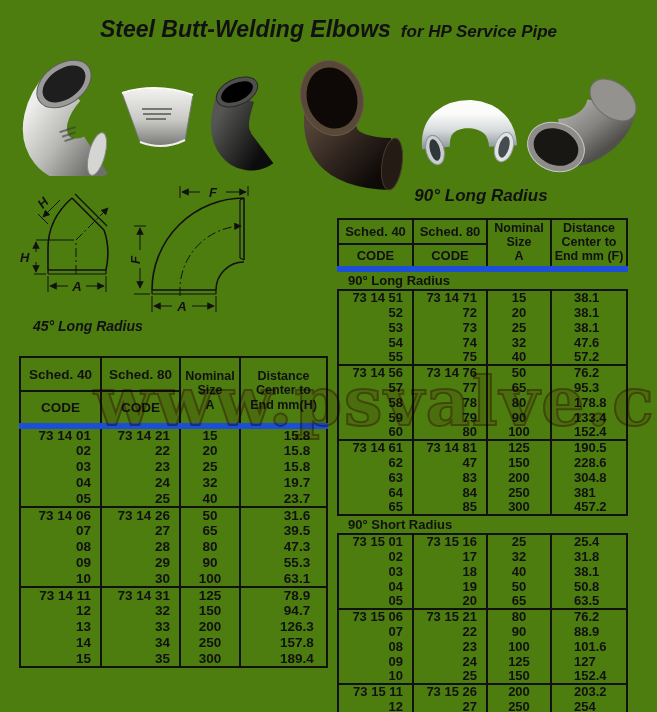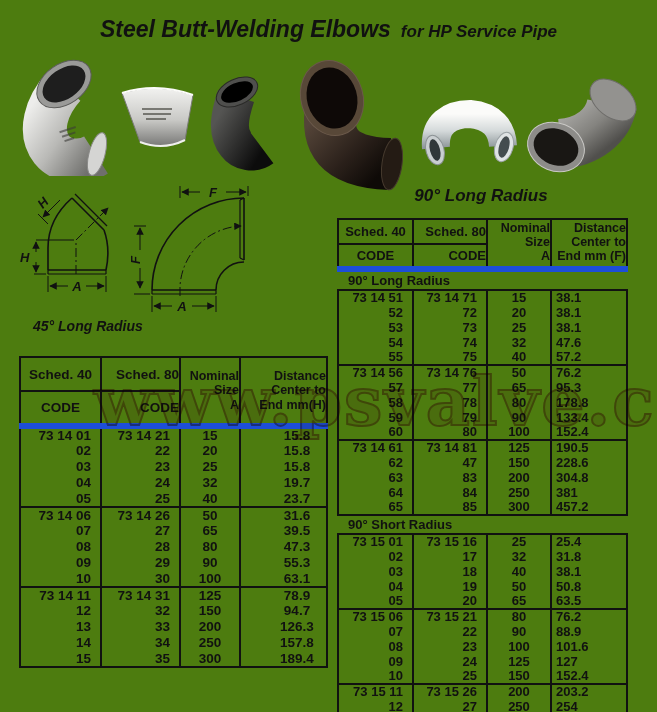--- a/index.html
+++ b/index.html
@@ -29,37 +29,37 @@
   table.spec thead th{text-align:center;vertical-align:middle;}
   .t45 thead tr.hrow1 th{height:32px}
   .t45 thead tr.hrow2 th{height:31px}
   .t90 thead tr.hrow1 th{height:23px}
   .t90 thead tr.hrow2 th{height:21px}
   th.tall{white-space:pre-line;font-size:12.5px;line-height:14.5px;}
   .t90 th.tall{font-size:12.5px;line-height:13.8px;}
   
   table.spec thead th{border-top:2px solid #111;}
   table.spec th.c0{border-left:2px solid #111;border-right:2px solid #111;}
-  table.spec th.c1,table.spec th.c2,table.spec th.c3{border-right:2px solid #111;text-align:right;}
+  table.spec th.c1,table.spec th.c2,table.spec th.c3{border-right:2px solid #111;}
   table.spec tr.hrow1 th.hsplit{border-bottom:2px solid #111;margin-left:16px;}
   table.spec tr.hrow2 th,table.spec th.tall{border-bottom:6px solid #1d4ed8;}
   table.spec tbody td.c0{border-left:2px solid #111;border-right:2px solid #111;}
   table.spec tbody td.c1,table.spec tbody td.c2,table.spec tbody td.c3{border-right:2px solid #111;}
   table.spec tbody tr.group-start td{border-top:2px solid #111;}
   table.spec tbody tr:last-child td{border-bottom:2px solid #111;}
   table.spec tbody tr.section-row td{border:none;border-top:2px solid #111;border-bottom:2px solid #111;
       text-align:left;padding-left:10px;height:17px;}
   
   .t45 tbody tr{height:16px;margin-left:41px;}
   .t90 tbody tr{height:15px;}
   table.spec tbody td{vertical-align:middle;line-height:1.05;}
   table.spec td.c0,table.spec td.c1{text-align:right;padding-right:9px;}
   table.spec td.c2{text-align:center;}
   .t45 td.c3{text-align:center;padding-left:27px;}
-  .t90 td.c3{text-align:left;padding-left:4px;}
+  .t90 td.c3{text-align:left;padding-left:22px;}
   
   .watermark{position:absolute;left:94px;top:372px;width:480px;height:64px;
       font-family:"DejaVu Serif",serif;font-weight:bold;font-size:68px;line-height:58px;
       color:#f4e0df;-webkit-text-stroke:2px #cf9290;letter-spacing:2px;
       mix-blend-mode:multiply;z-index:6;pointer-events:none;white-space:nowrap;text-align:center;}
   svg text.dim{font-family:"Liberation Sans",sans-serif;font-style:italic;font-weight:bold;
       font-size:13px;fill:#111;}
 </style>
 </head>
 <body>

